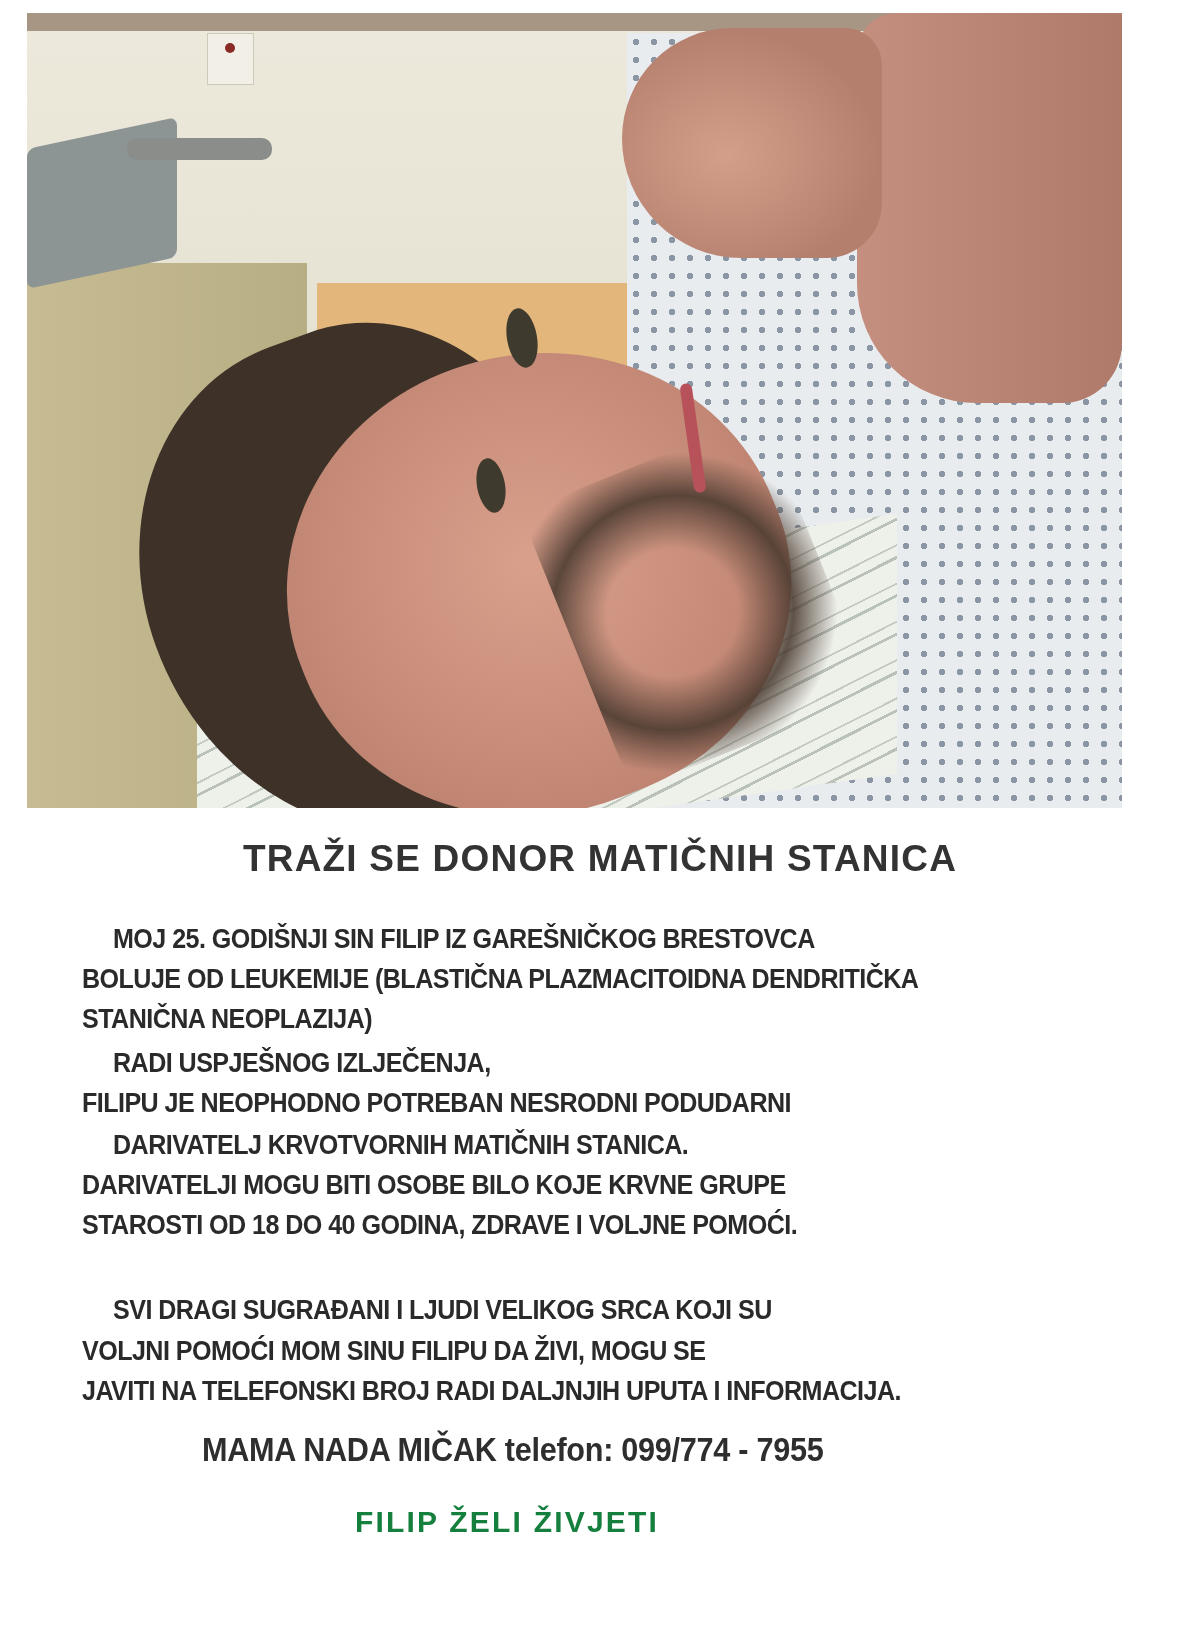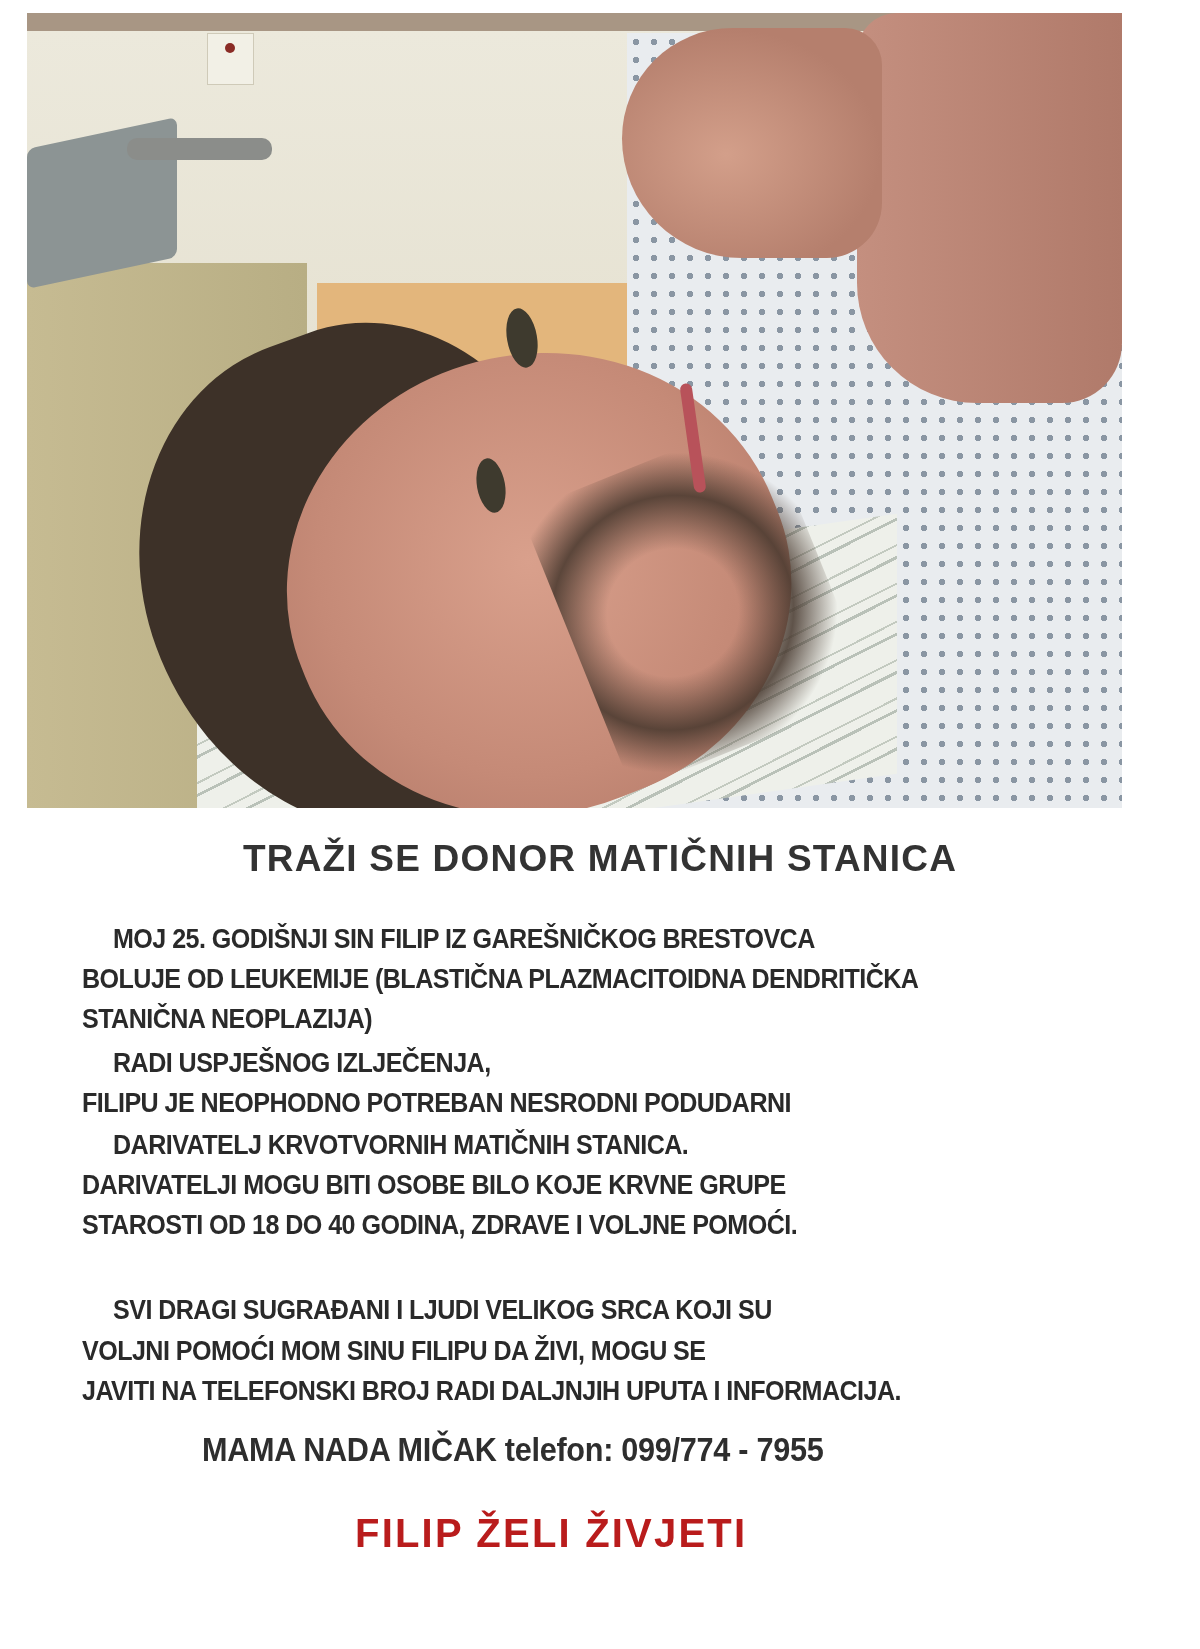--- a/index.html
+++ b/index.html
@@ -46,21 +46,21 @@
       color: #2a2a2a; letter-spacing: -0.6px; transform-origin: left top;
       transform: scaleX(0.93);
     }
     .contact {
       position: absolute; left: 202px; top: 1430px; white-space: nowrap;
       font-weight: bold; font-size: 34px; color: #2e2e2e; letter-spacing: -0.3px;
       transform-origin: left top; transform: scaleX(0.9);
     }
     .slogan {
       position: absolute; left: 355px; top: 1505px; white-space: nowrap;
-      font-weight: bold; font-size: 40px; color: #b91c1c; letter-spacing: 2.2px; margin-top: 6px;
+      font-weight: bold; font-size: 30px; color: #15803d; letter-spacing: 2.2px;
     }
   </style>
 </head>
 <body>
 
 <div class="photo">
   <div class="region r-wall"></div>
   <div class="region r-topbar"></div>
   <div class="region r-socket"></div>
   <div class="region r-socket-dot"></div>

